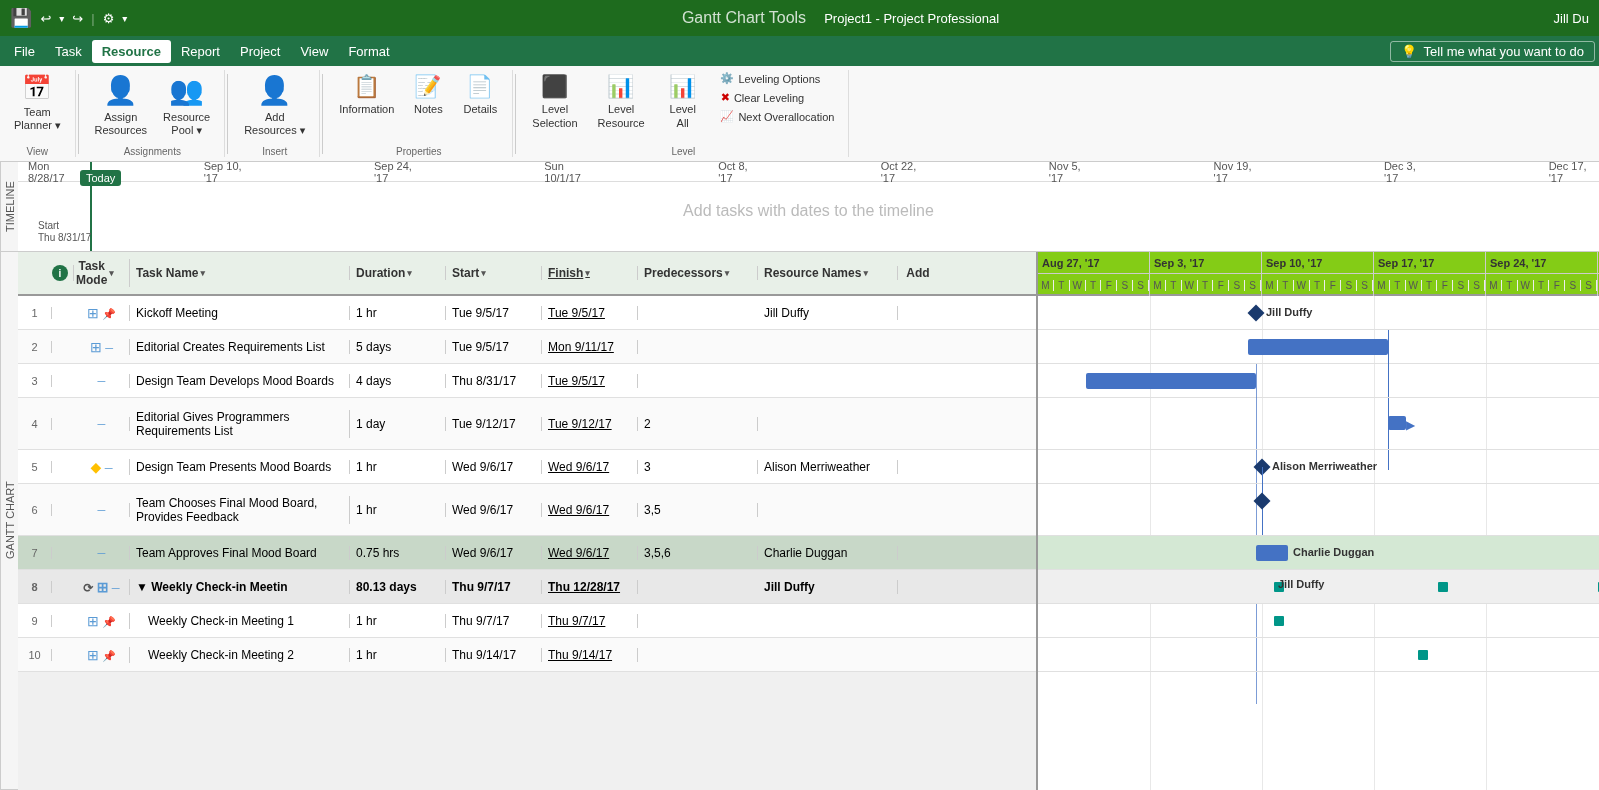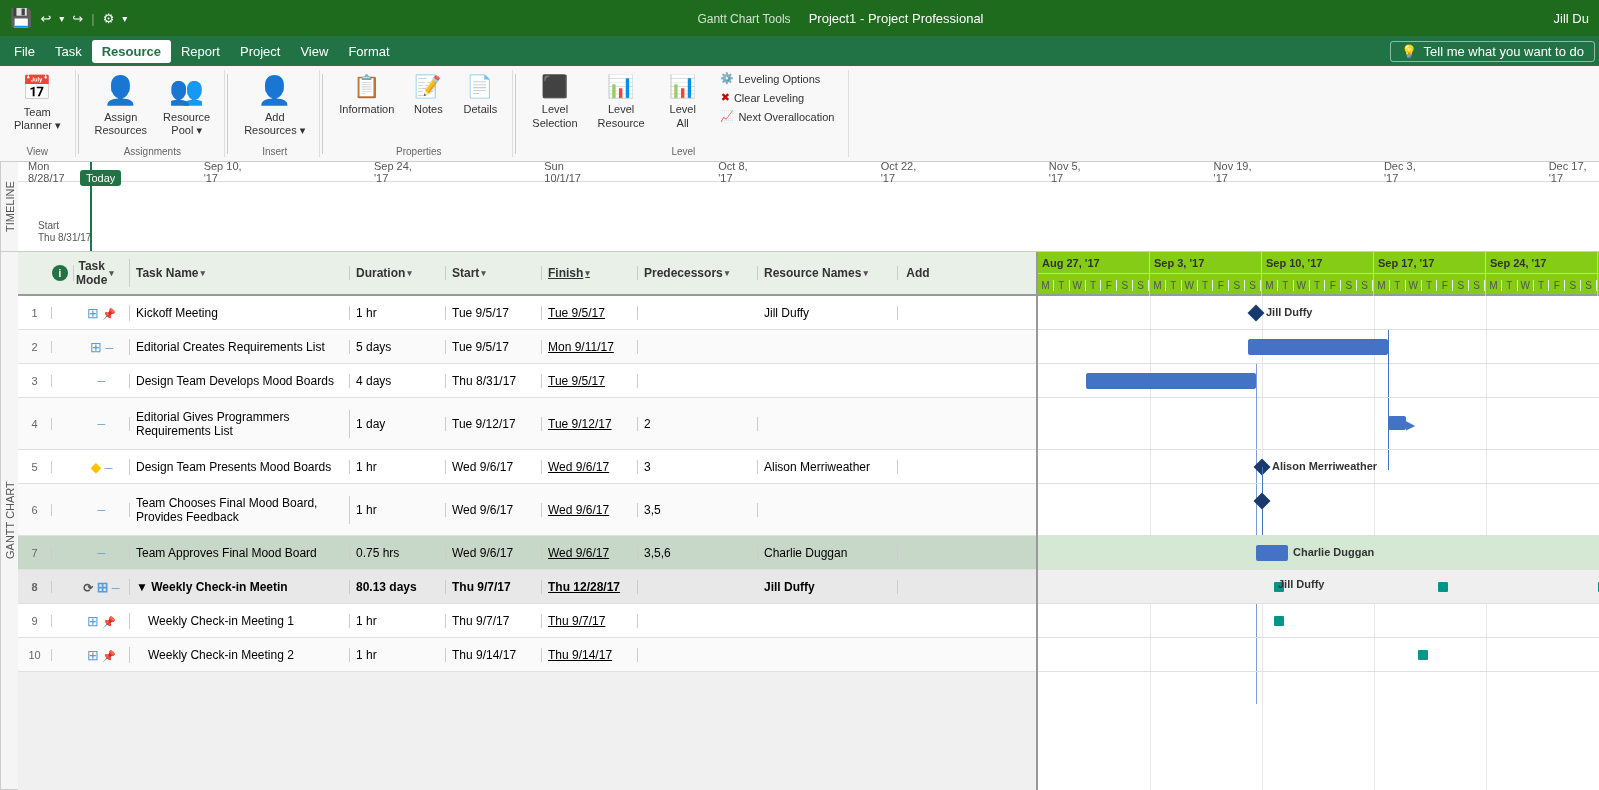--- a/index.html
+++ b/index.html
@@ -334,21 +334,21 @@
   <div class="title-bar-left">
     <span style="font-size:18px;">💾</span>
     <span style="cursor:pointer;">↩</span>
     <span style="cursor:pointer; font-size:10px;">▾</span>
     <span style="cursor:pointer;">↪</span>
     <span style="color:rgba(255,255,255,0.4);">|</span>
     <span style="cursor:pointer;">⚙</span>
     <span style="font-size:10px; cursor:pointer;">▾</span>
   </div>
   <div class="title-bar-center">
-    <span style="font-size:12px; color:rgba(255,255,255,0.8);text-align:right;">Gantt Chart Tools</span>
+    <span style="font-size:16px; color:rgba(255,255,255,0.8);text-align:right;">Gantt Chart Tools</span>
     &nbsp;&nbsp;&nbsp;
     <span>Project1  -  Project Professional</span>
   </div>
   <div class="title-bar-right">Jill Du</div>
 </div>
 
 <div class="menu-bar">
   <span class="menu-item">File</span>
   <span class="menu-item">Task</span>
   <span class="menu-item active">Resource</span>
@@ -469,20 +469,21 @@
       <span>Oct 22, '17</span>
       <span>Nov 5, '17</span>
       <span>Nov 19, '17</span>
       <span>Dec 3, '17</span>
       <span>Dec 17, '17</span>
     </div>
     <div class="timeline-today-marker"></div>
     <div class="timeline-today-label">Today</div>
     <div class="timeline-start-label">Start</div>
     <div class="timeline-start-date">Thu 8/31/17</div>
+    <div class="timeline-placeholder">Add tasks with dates to the timeline</div>
   </div>
 </div>
 
 <div class="main-content">
   <div class="gantt-label">GANTT CHART</div>
 
   <div class="grid-area">
 
     <div class="grid-header">
       <div class="col-id"></div>

